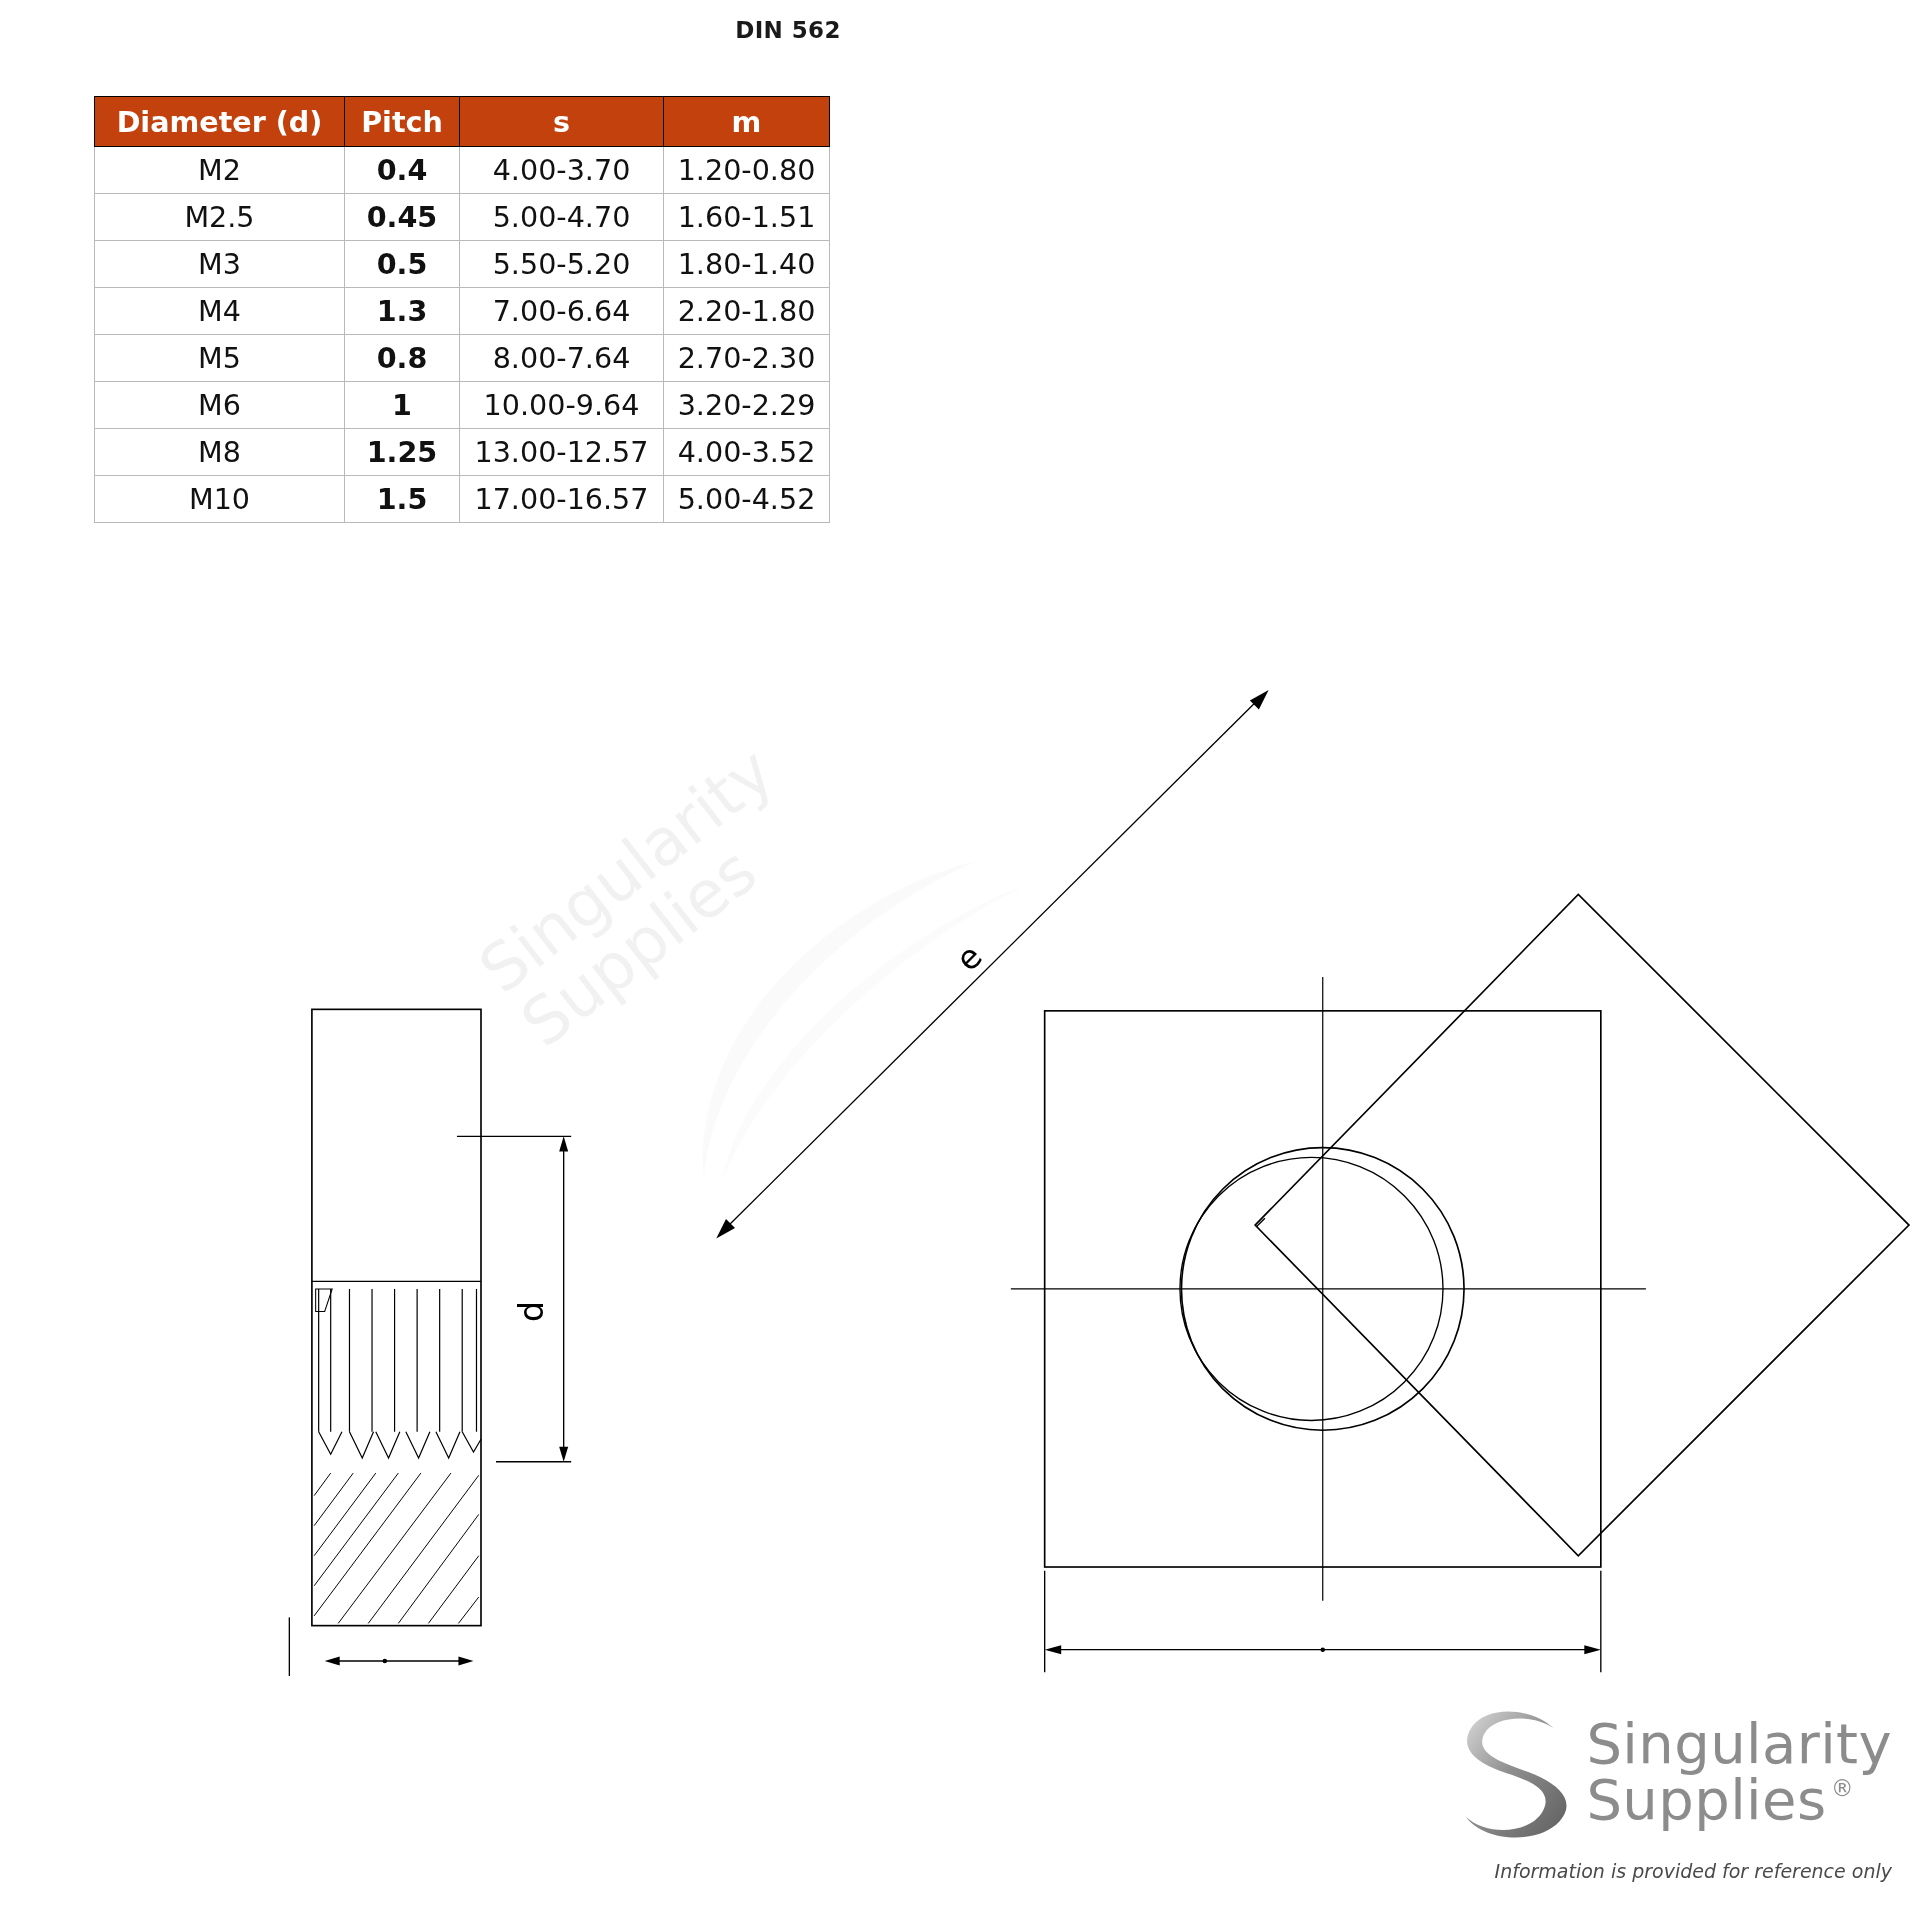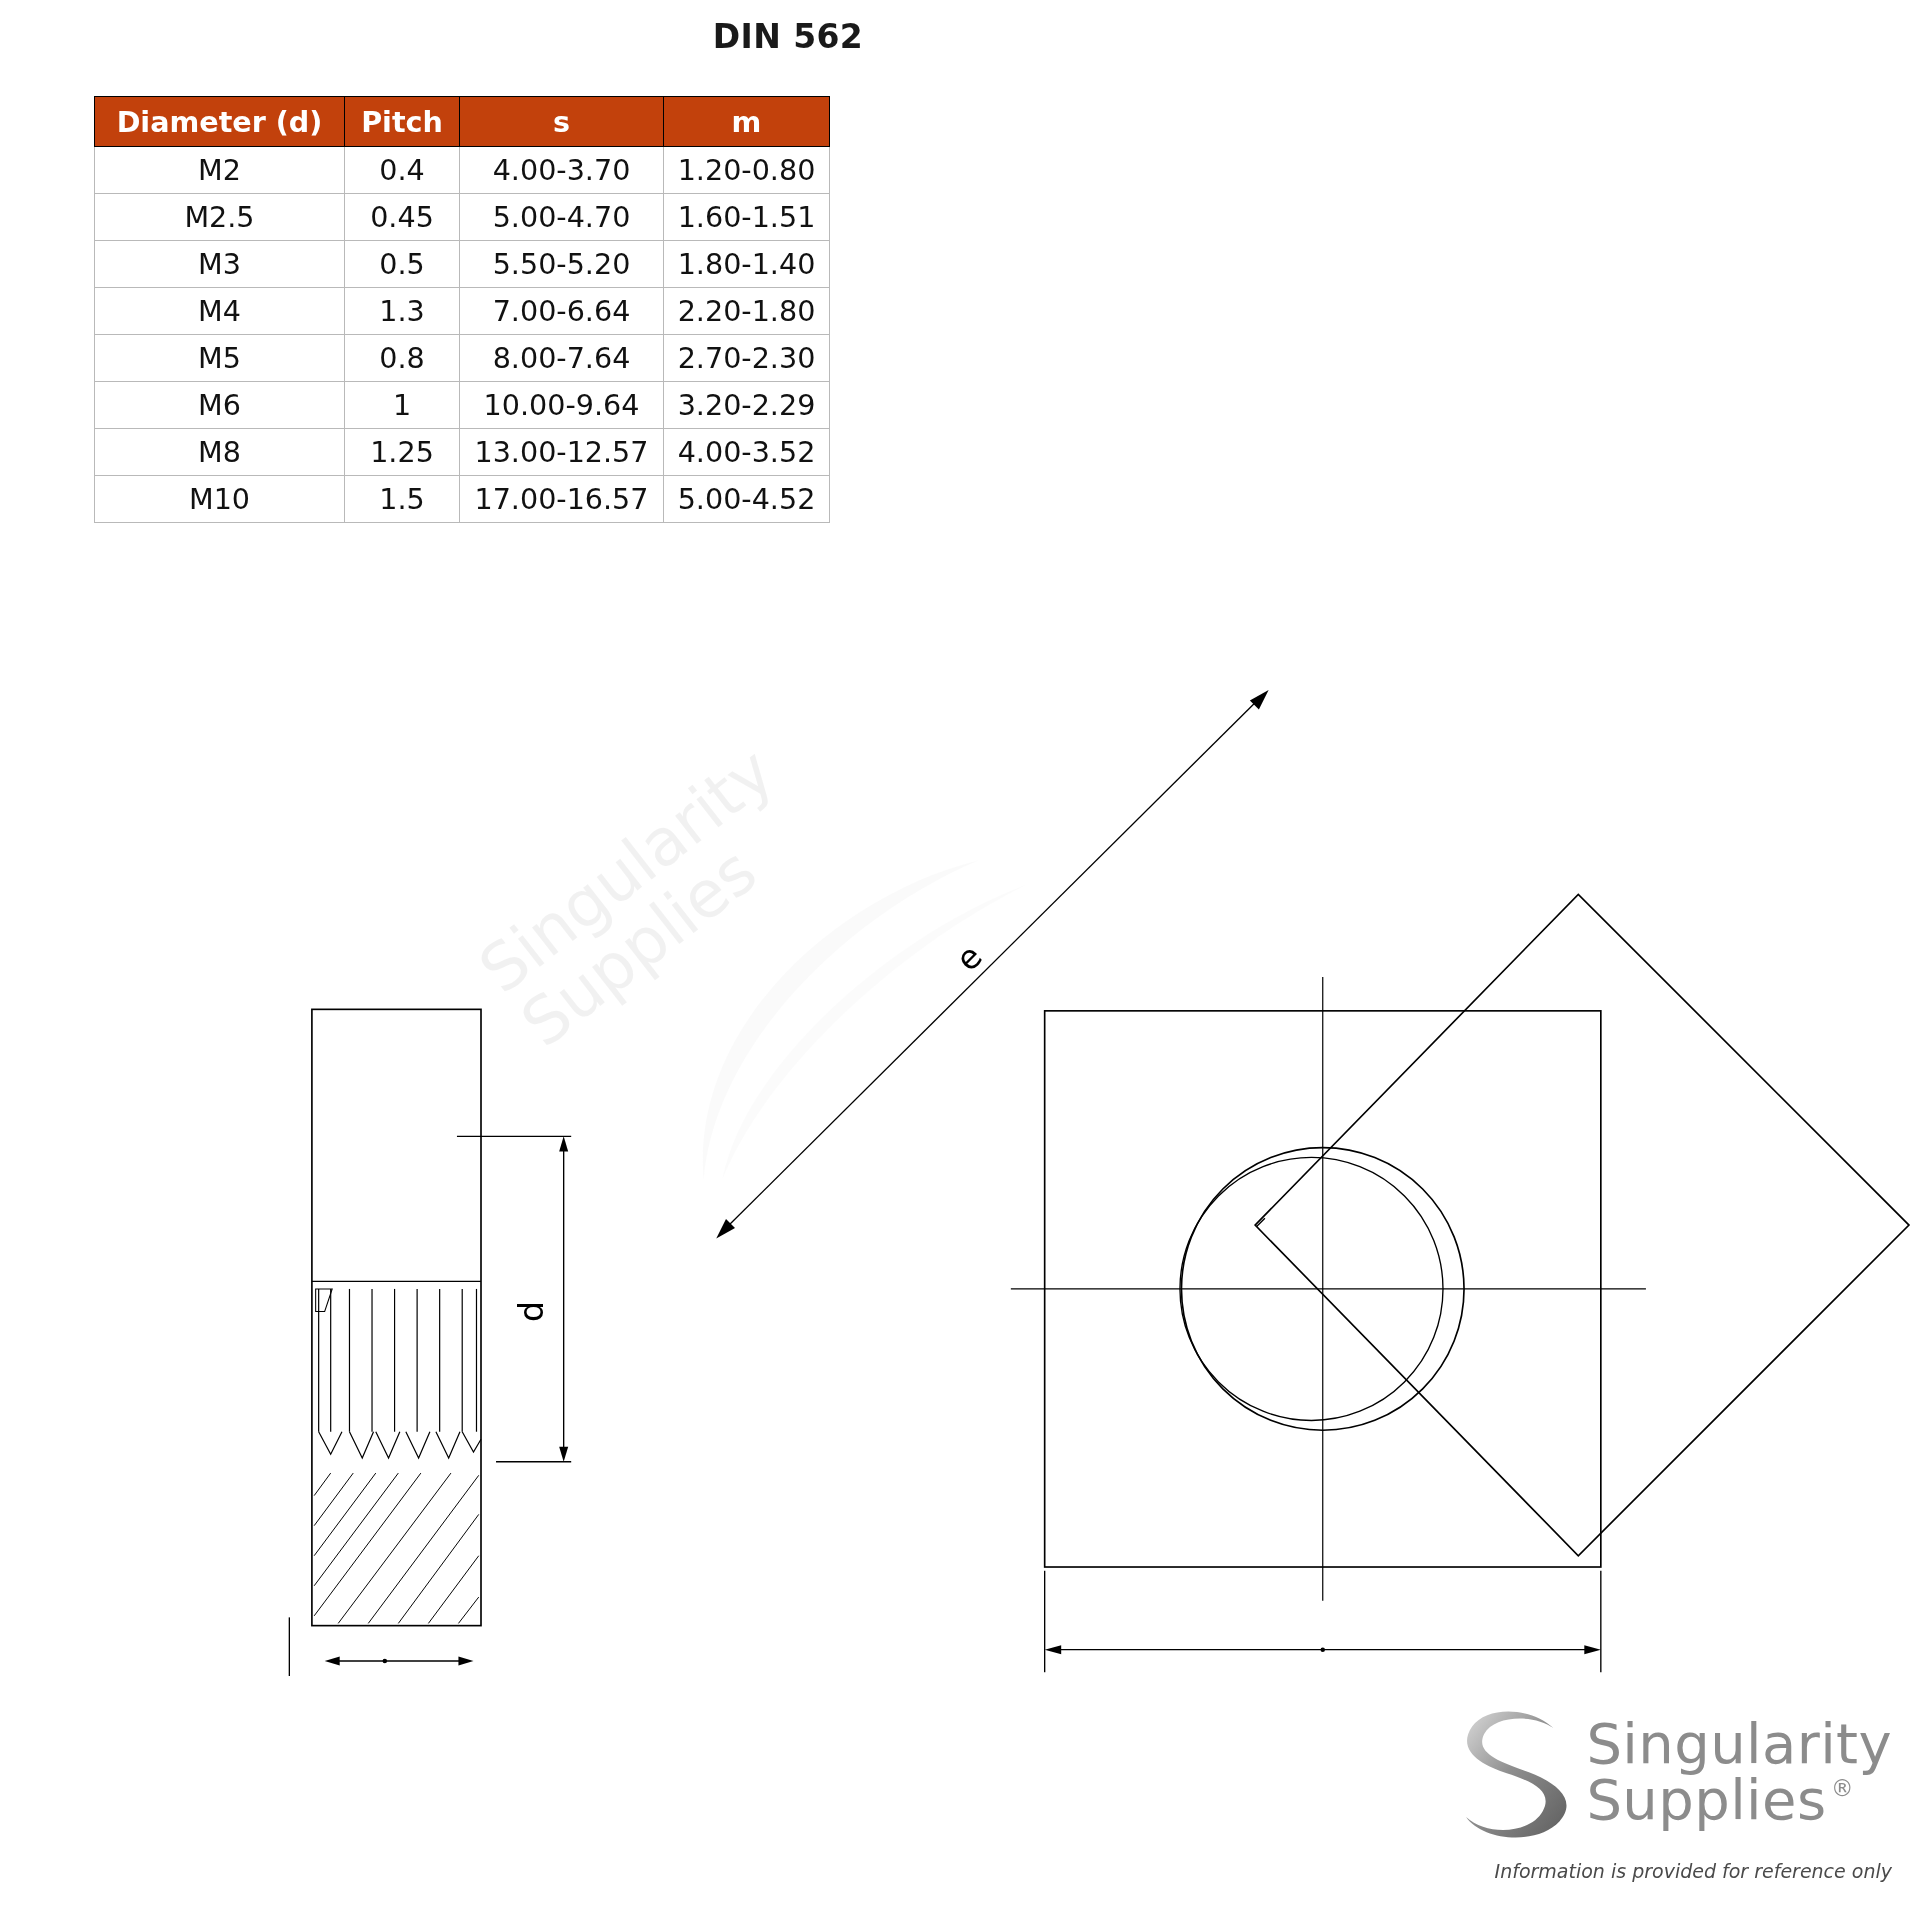--- a/index.html
+++ b/index.html
@@ -16,21 +16,21 @@
     overflow: hidden;
   }
 
   
   .title {
     position: absolute;
     top: 16.5px;
     left: 0;
     width: 1576px;
     text-align: center;
-    font-size: 33px;
+    font-size: 23px;
     font-weight: 600;
     letter-spacing: 0.4px;
     color: #1a1a1a;
   }
 
   
   .spec-table {
     position: absolute;
     top: 96px;
     left: 94px;
@@ -49,21 +49,21 @@
     white-space: nowrap;
   }
   .spec-table td {
     border: 0.8px solid #b9b9b9;
     padding: 6px 12px;
     text-align: center;
     white-space: nowrap;
     color: #111111;
   }
   .spec-table td.col-d  { width: 225px; margin-left: 8px; }
-  .spec-table td.col-p  { width: 90px; }
+  .spec-table td.col-p  { width: 90px; font-weight: bold; }
   .spec-table td.col-s  { width: 179px; }
   .spec-table td.col-m  { width: 141px; }
 
   
   .drawing {
     position: absolute;
     top: 0;
     left: 0;
     width: 1924px;
     height: 1921px;

